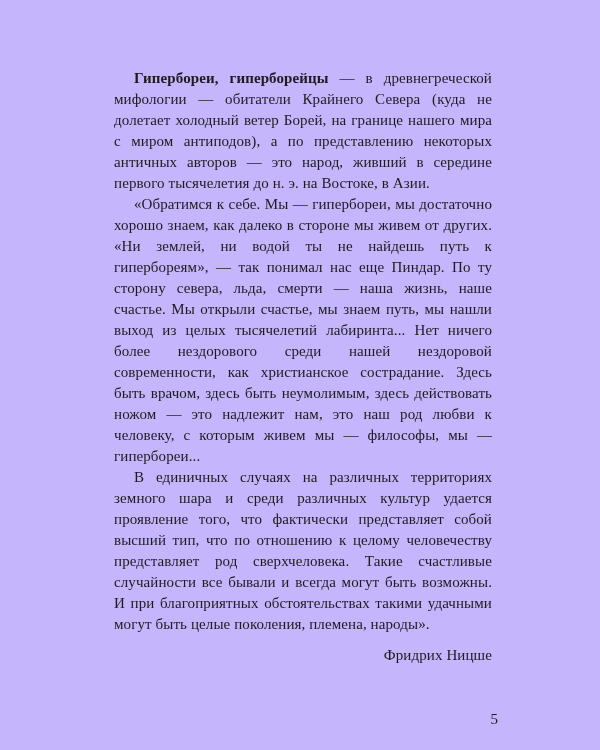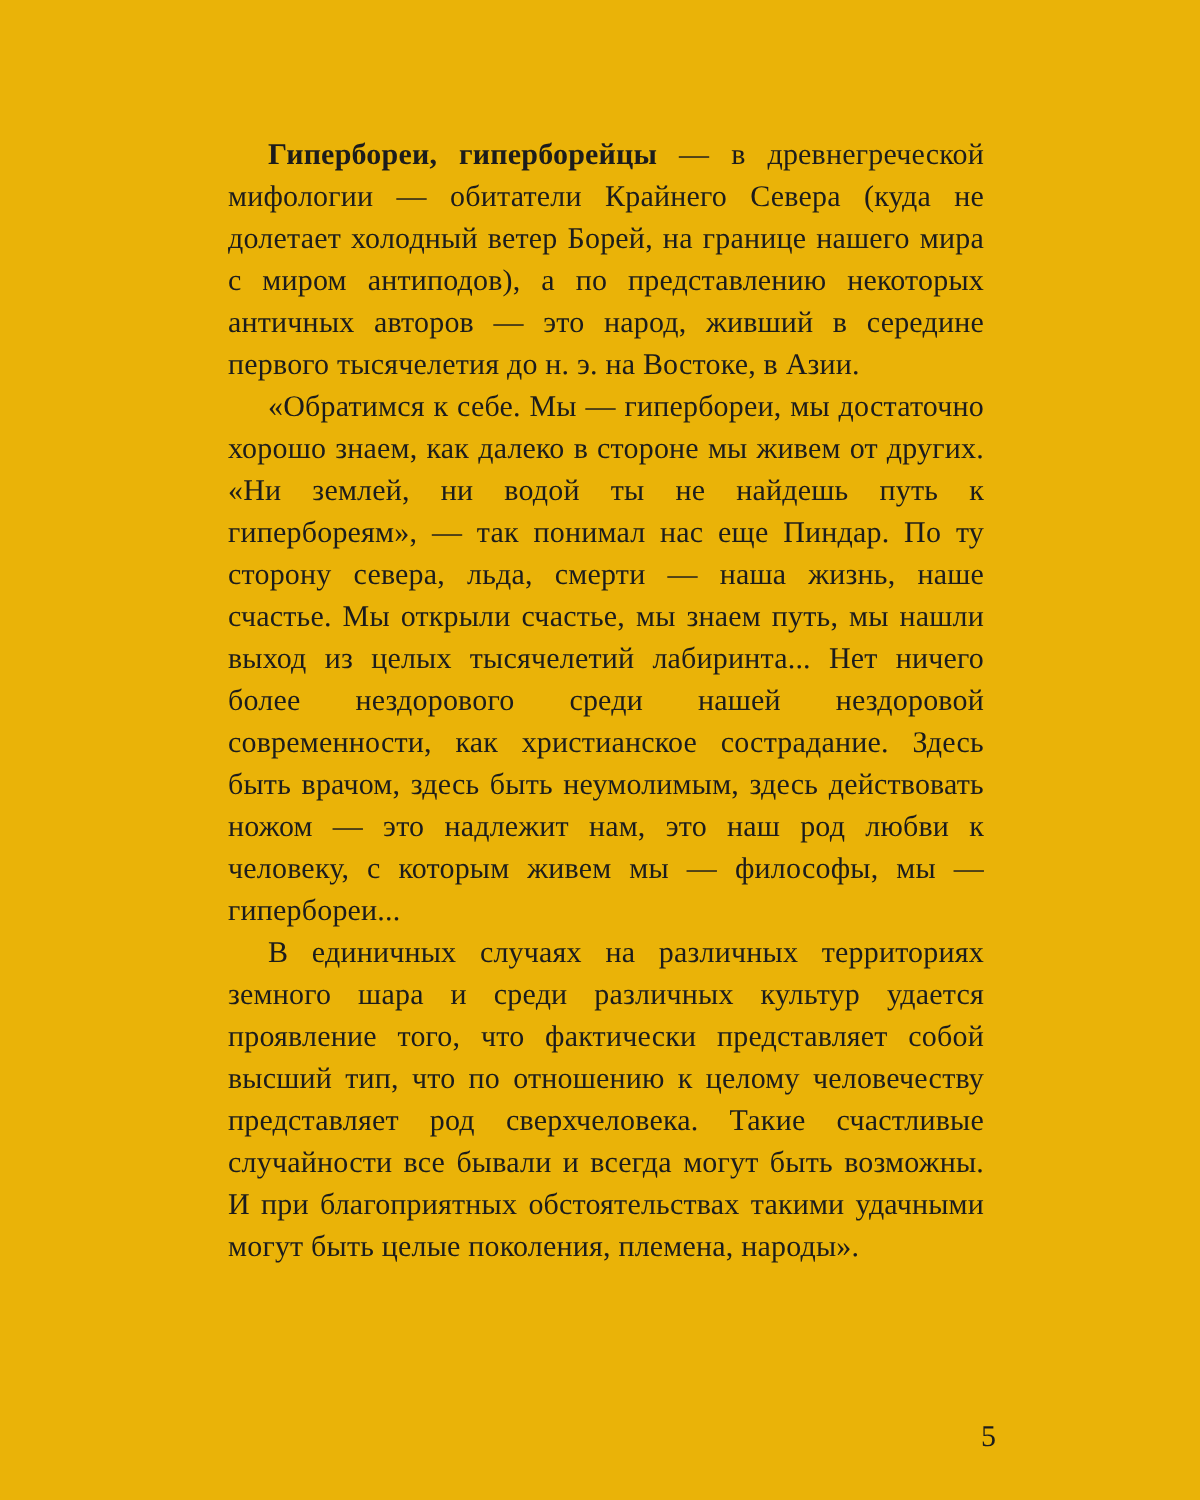--- a/index.html
+++ b/index.html
@@ -4,21 +4,21 @@
 <style>
   html, body {
     margin: 0;
     padding: 0;
     background: #ffffff;
   }
   .page {
     position: relative;
     width: 600px;
     height: 750px;
-    background: #eab308;
+    background: #c4b5fd;
     font-family: "Liberation Serif", "DejaVu Serif", serif;
     color: #1c1c1c;
     overflow: hidden;
   }
   .text-block {
     position: absolute;
     left: 114px;
     top: 68px;
     width: 378px;
     font-size: 15px;
@@ -48,15 +48,16 @@
   }
 </style>
 </head>
 <body>
 
 <div class="page">
   <div class="text-block">
     <p class="para"><b>Гипербореи, гиперборейцы</b><span> — в древнегреческой мифологии — обитатели Крайнего Севера (куда не долетает холодный ветер Борей, на границе нашего мира с миром антиподов), а по представлению некоторых античных авторов — это народ, живший в середине первого тысячелетия до н. э. на Востоке, в Азии.</span></p>
     <p class="para">«Обратимся к себе. Мы — гипербореи, мы достаточно хорошо знаем, как далеко в стороне мы живем от других. «Ни землей, ни водой ты не найдешь путь к гипербореям», — так понимал нас еще Пиндар. По ту сторону севера, льда, смерти — наша жизнь, наше счастье. Мы открыли счастье, мы знаем путь, мы нашли выход из целых тысячелетий лабиринта... Нет ничего более нездорового среди нашей нездоровой современности, как христианское сострадание. Здесь быть врачом, здесь быть неумолимым, здесь действовать ножом — это надлежит нам, это наш род любви к человеку, с которым живем мы — философы, мы — гипербореи...</p>
     <p class="para">В единичных случаях на различных территориях земного шара и среди различных культур удается проявление того, что фактически представляет собой высший тип, что по отношению к целому человечеству представляет род сверхчеловека. Такие счастливые случайности все бывали и всегда могут быть возможны. И при благоприятных обстоятельствах такими удачными могут быть целые поколения, племена, народы».</p>
+    <p class="attribution">Фридрих Ницше</p>
   </div>
   <div class="page-number">5</div>
 </div>
 
 </body></html>

